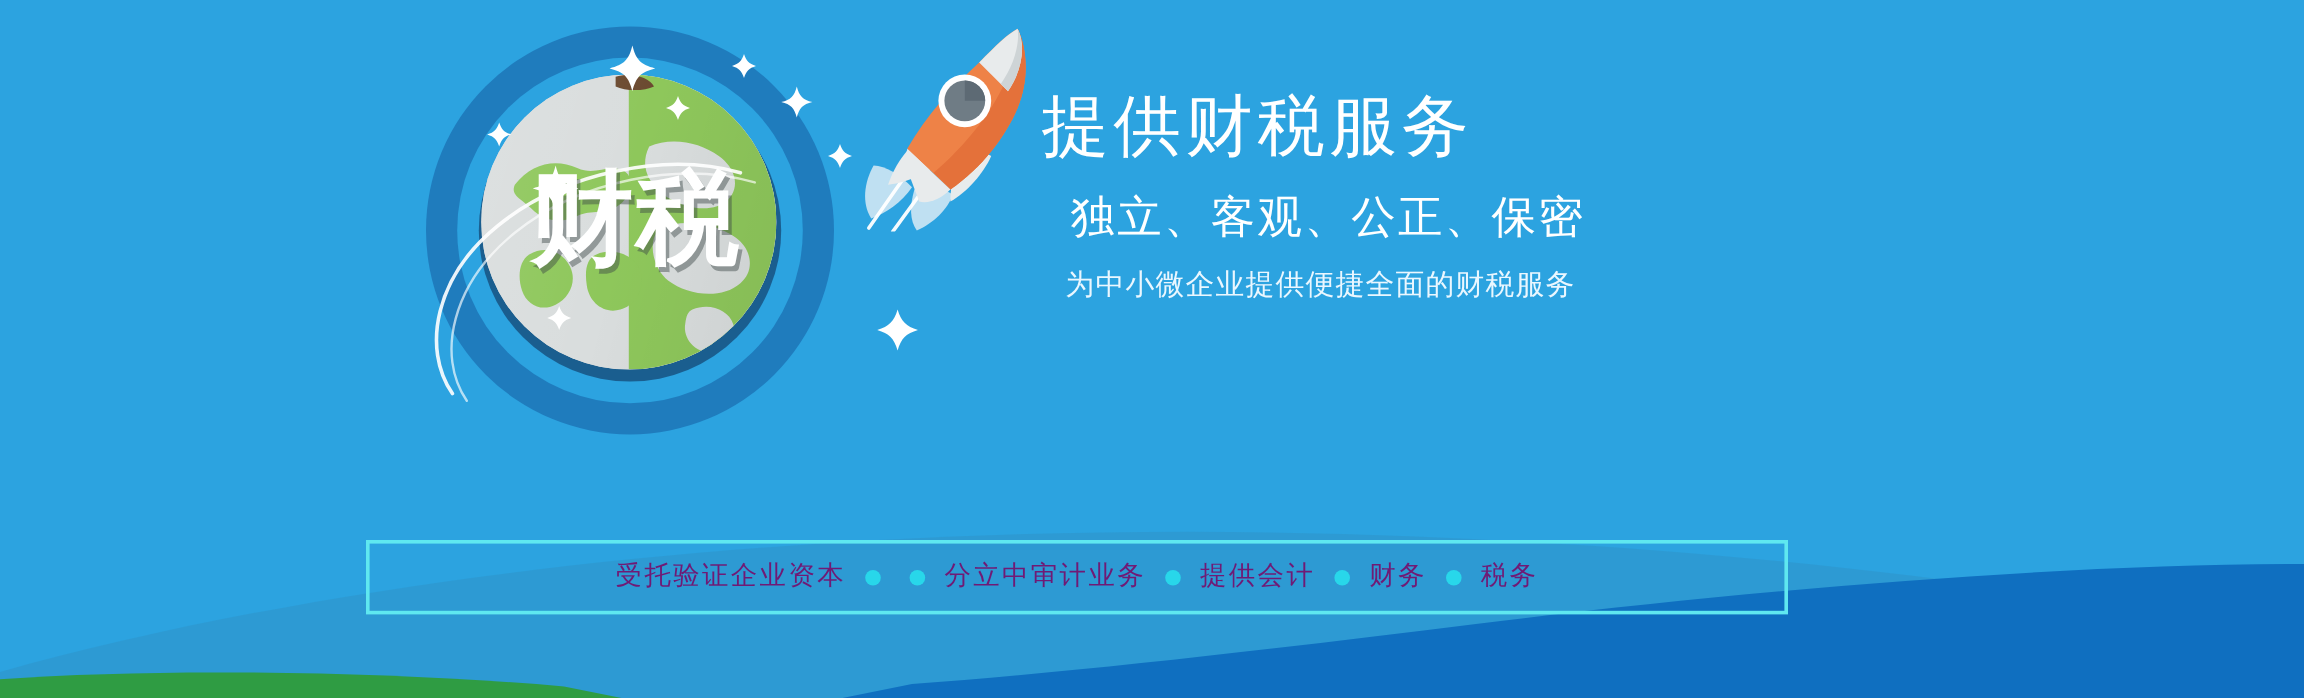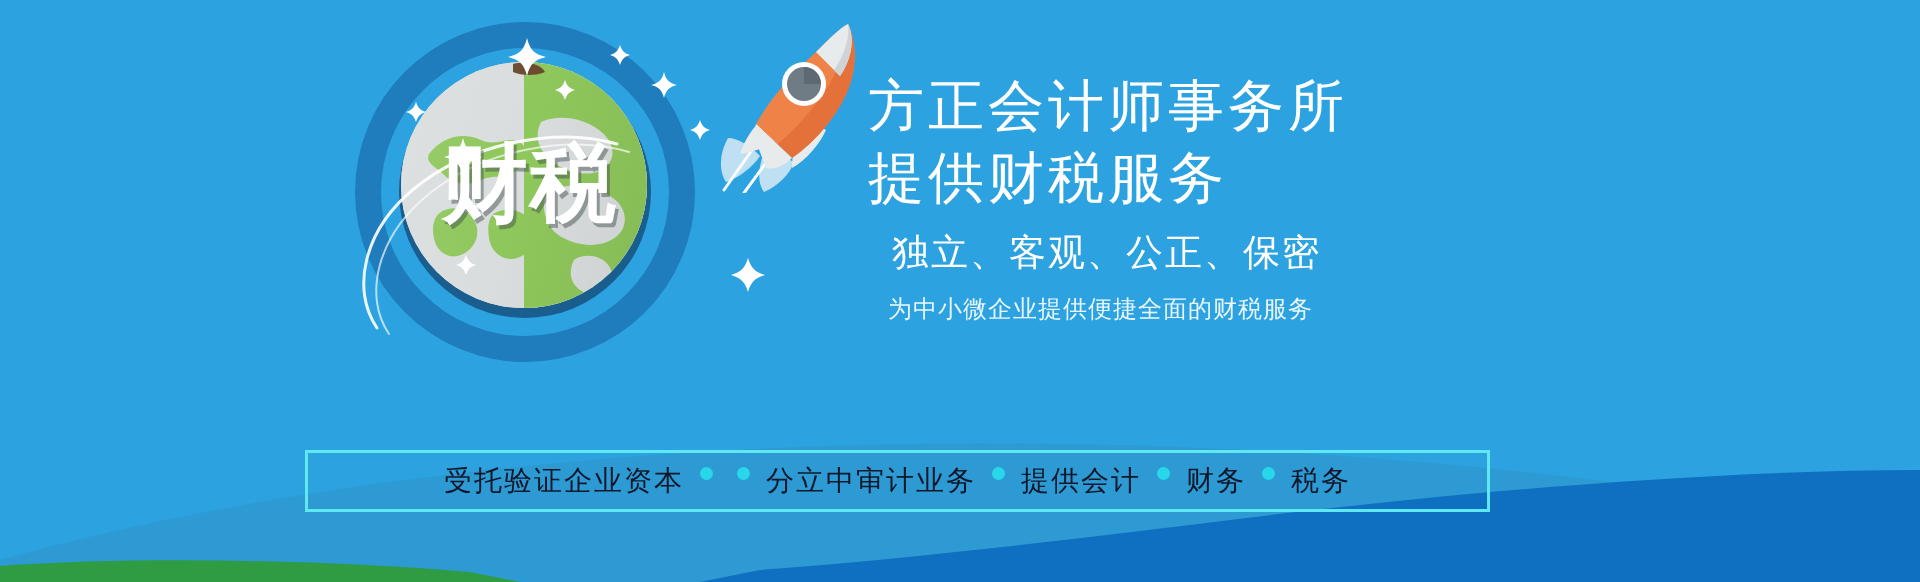--- a/index.html
+++ b/index.html
@@ -158,27 +158,27 @@
     width: 1185px;
     height: 62px;
     border: 3px solid #5fe8f0;
     box-sizing: border-box;
     display: flex;
     align-items: center;
     justify-content: center;
   }
   .services-text {
     font-family: "DejaVu Sans", "Liberation Sans", sans-serif;
-    color: #0f172a;
-    font-size: 28px;
+    color: #701a75;
+    font-size: 22px;
     letter-spacing: 2px;
     line-height: 1;
     white-space: nowrap;
     display: flex;
-    align-items: flex-start;
+    align-items: center;
   }
   .svc-item { padding: 0 4px; }
   .svc-dot {
     display: inline-block;
     width: 13px;
     height: 13px;
     border-radius: 50%;
     background: #28d7ea;
     margin: 0 12px;
     flex: 0 0 auto;
@@ -274,21 +274,20 @@
       <path d="M466,255 C468,261 470,263 476,265 C470,267 468,269 466,275 C464,269 462,267 456,265 C462,263 464,261 466,255 Z"></path>
       <path d="M565,80 C567,86 569,88 575,90 C569,92 567,94 565,100 C563,94 561,92 555,90 C561,88 563,86 565,80 Z"></path>
       <path d="M620,45 C622,51 624,53 630,55 C624,57 622,59 620,65 C618,59 616,57 610,55 C616,53 618,51 620,45 Z"></path>
       <path d="M416,102 C418,108 420,110 426,112 C420,114 418,116 416,122 C414,116 412,114 406,112 C412,110 414,108 416,102 Z"></path>
       <path d="M700,120 C702,126 704,128 710,130 C704,132 702,134 700,140 C698,134 696,132 690,130 C696,128 698,126 700,120 Z"></path>
       <path d="M748,258 C751,268 755,272 765,275 C755,278 751,282 748,292 C745,282 741,278 731,275 C741,272 745,268 748,258 Z"></path>
     </g>
   </svg>
 
   <div class="copy">
-    <div class="line-1">方正会计师事务所</div>
     <div class="line-2">提供财税服务</div>
     <div class="line-3">独立、客观、公正、保密</div>
     <div class="line-4">为中小微企业提供便捷全面的财税服务</div>
   </div>
 
   <div class="services-box">
     <div class="services-text" id="services-text">
         <span class="svc-item">受托验证企业资本</span>
         <span class="svc-dot" style="background: rgb(40, 215, 234);"></span>
         <span class="svc-dot" style="background: rgb(40, 215, 234);"></span>

